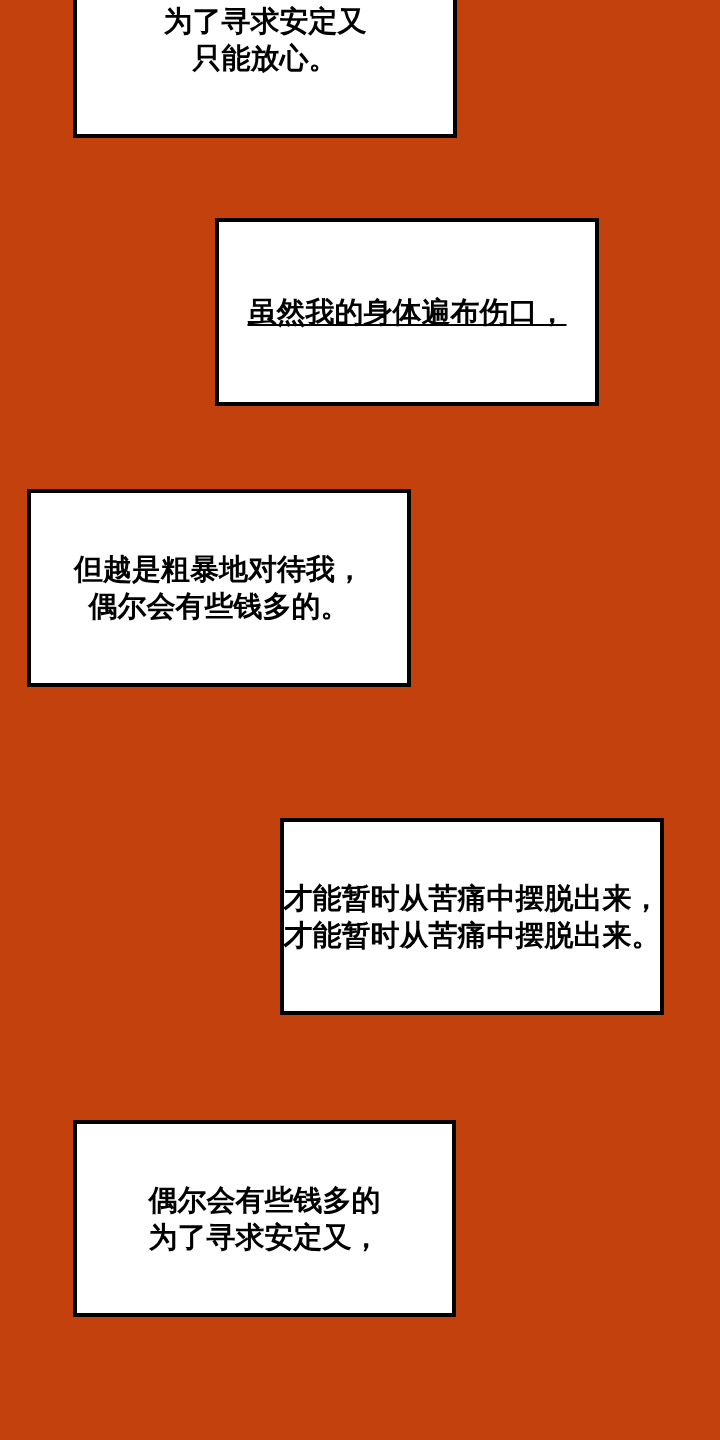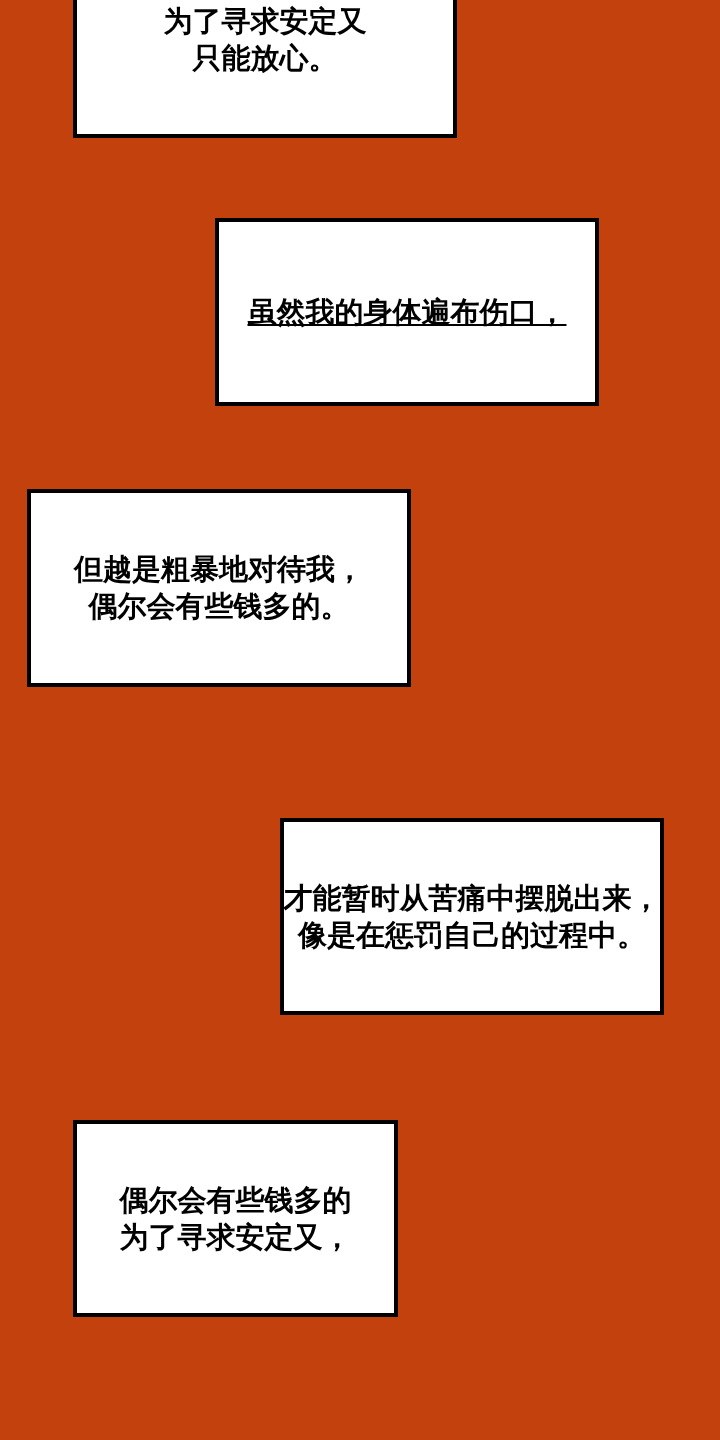--- a/index.html
+++ b/index.html
@@ -37,21 +37,21 @@
     line-height: 37px;
     font-weight: 700;
     color: #000000;
     white-space: nowrap;
     letter-spacing: 0;
   }
   .box1 { left: 73px;  top: -59px;  width: 384px; height: 197px; }
   .box2 { left: 215px; top: 218px;  width: 384px; height: 188px; text-decoration: underline; }
   .box3 { left: 27px;  top: 489px;  width: 384px; height: 198px; }
   .box4 { left: 280px; top: 818px;  width: 384px; height: 197px; }
-  .box5 { left: 73px;  top: 1120px; width: 325px; height: 197px; }
+  .box5 { left: 73px;  top: 1120px; width: 383px; height: 197px; }
 </style>
 </head>
 <body>
 
 <div class="comic-page">
 
   <div class="textbox box1">
     <div class="line">为了寻求安定又</div>
     <div class="line">只能放心。</div>
   </div>
@@ -60,21 +60,21 @@
     <div class="line">虽然我的身体遍布伤口，</div>
   </div>
 
   <div class="textbox box3">
     <div class="line">但越是粗暴地对待我，</div>
     <div class="line">偶尔会有些钱多的。</div>
   </div>
 
   <div class="textbox box4">
     <div class="line">才能暂时从苦痛中摆脱出来，</div>
-    <div class="line">像是在惩罚自己的过程中。</div>
+    <div class="line">才能暂时从苦痛中摆脱出来。</div>
   </div>
 
   <div class="textbox box5">
     <div class="line">偶尔会有些钱多的</div>
     <div class="line">为了寻求安定又，</div>
   </div>
 
 </div>
 
 </body></html>

